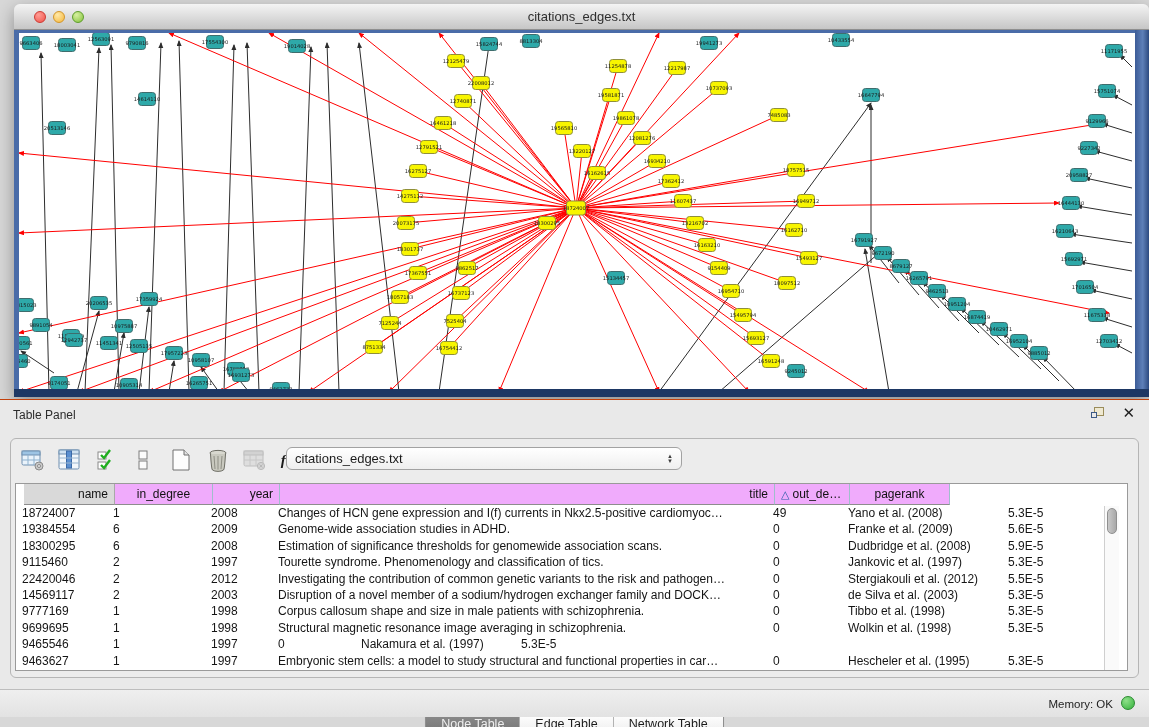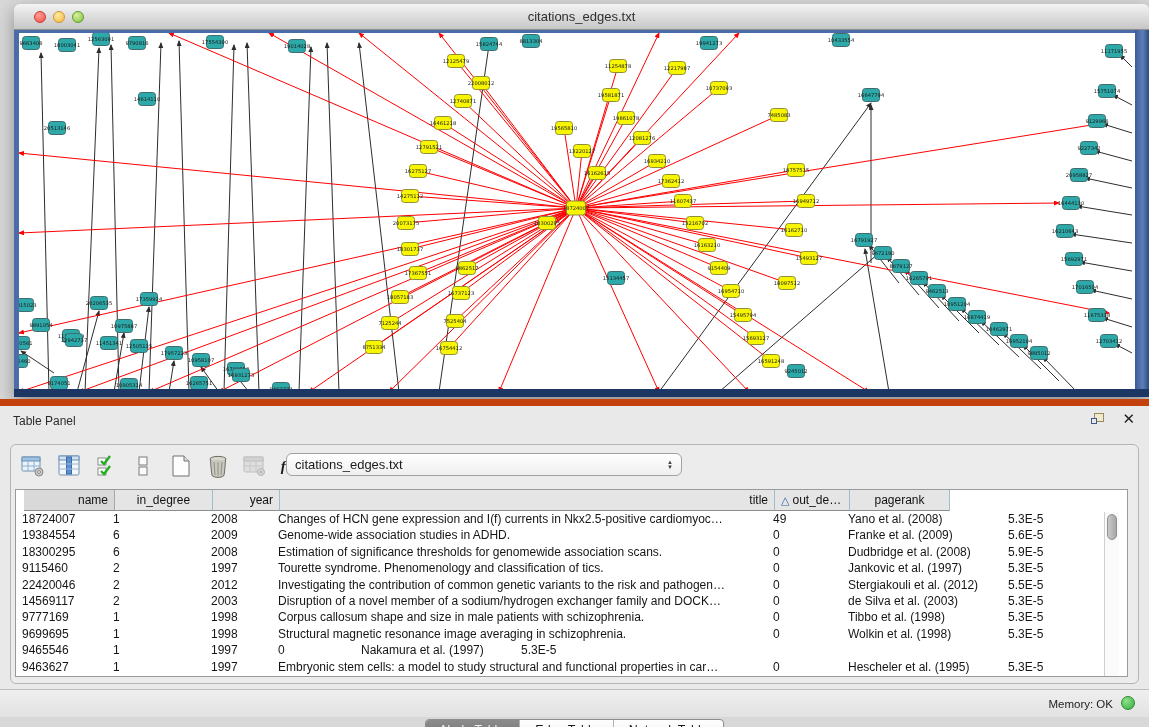--- a/index.html
+++ b/index.html
@@ -30,21 +30,21 @@
   .graph-canvas svg { width:100%; height:100%; display:block; }
 
   svg .ek { stroke:#2d2d2d; stroke-width:1; }
   svg .er { stroke:#ff0000; stroke-width:1; }
   svg .node-t { fill:#2ea9a9; stroke:#3f6d6d; stroke-width:1; }
   svg .node-y { fill:#f8f500; stroke:#8f8f3a; stroke-width:1; }
   svg .nlabel { font-family:"DejaVu Sans",sans-serif; font-size:5.2px; fill:#1c1c1c; }
 
   
   .table-panel { position:absolute; left:0; top:399px; width:1149px; height:300px;
-    background:#e9e9e9; border-top:7px solid #c2410c; }
+    background:#e9e9e9; border-top:1px solid #c2410c; }
   .panel-title { position:absolute; left:13px; top:8px; font-size:12px; color:#2c2c2c; }
   .panel-float { position:absolute; right:42px; top:7px; width:16px; height:15px; cursor:pointer; }
   .panel-float .sq1 { position:absolute; left:3px; top:0; width:10px; height:9px; border:1px solid #9a8c5a; background:#efe9d2; }
   .panel-float .sq2 { position:absolute; left:0; top:5px; width:6px; height:6px; border:1px solid #3c5a86; background:#e9e9e9; }
   .panel-close { position:absolute; right:14px; top:4px; font-size:15px; font-weight:bold; color:#1d1d1d; cursor:pointer; }
 
   .inner-box { position:absolute; left:10px; top:38px; width:1129px; height:240px;
     background:#ececec; border:1px solid #b5b5b5; border-radius:6px; }
 
   .toolbar { position:absolute; left:8px; top:6px; height:30px; display:flex; align-items:center; gap:9px; }
@@ -55,21 +55,21 @@
 
   .combo { position:absolute; left:275px; top:8px; width:396px; height:23px;
     background:linear-gradient(#ffffff,#efefef); border:1px solid #a2a2a2; border-radius:6px;
     display:flex; align-items:center; padding:0 8px; cursor:pointer; }
   .combo .val { flex:1; font-size:13px; color:#1b1b1b; }
   .combo .arrows { display:flex; flex-direction:column; line-height:5px; font-size:6px; color:#3c3c3c; }
 
   .table-box { position:absolute; left:4px; top:44px; width:1113px; height:188px;
     background:#ffffff; border:1px solid #9a9a9a; overflow:hidden; }
   .thead { position:absolute; left:0; top:0; height:21px; display:flex; width:1086px; }
-  .th { height:21px; background:#e5e5e5; border-right:1px solid #9fbecb; border-bottom:1px solid #8d8d8d;
+  .th { height:21px; background:#f0abfc; border-right:1px solid #9fbecb; border-bottom:1px solid #8d8d8d;
     font-size:12px; color:#111; padding:3px 6px 0 6px; white-space:nowrap; overflow:hidden; }
   .th.first { background:#d9d9d9; border-right:1px solid #a8a8a8; }
   .sort-tri { color:#2d5fa8; font-size:11px; margin-right:3px; }
   .tbody { position:absolute; left:0; top:21px; }
   .tr { display:flex; height:16.4px; }
   .td { font-size:12px; color:#151515; padding:1px 6px 0 6px; white-space:nowrap; overflow:hidden; height:16.4px; }
   .vscroll { position:absolute; right:8px; top:22px; width:15px; height:165px;
     background:#fafafa; border-left:1px solid #cfcfcf; }
   .vthumb { position:absolute; left:2px; top:2px; width:10px; height:26px; border-radius:5px;
     background:linear-gradient(90deg,#c9c9c9,#a8a8a8); border:1px solid #8f8f8f; }

